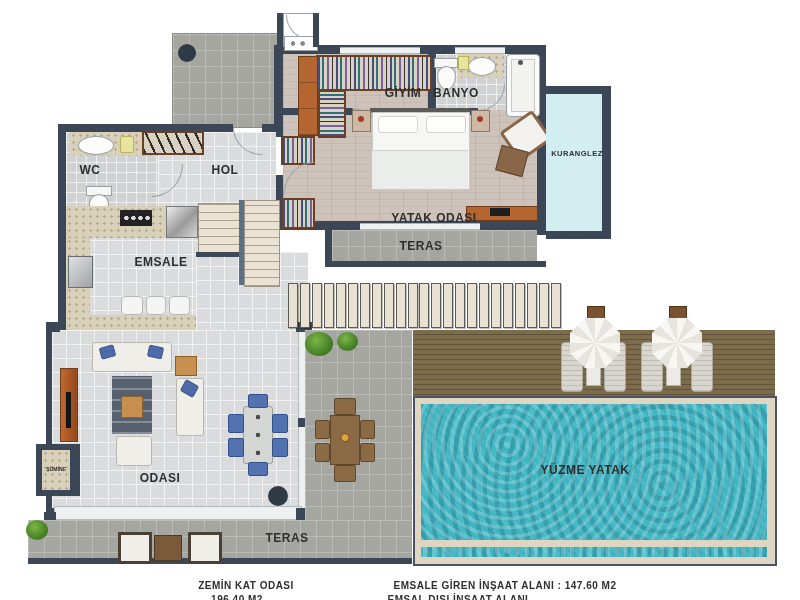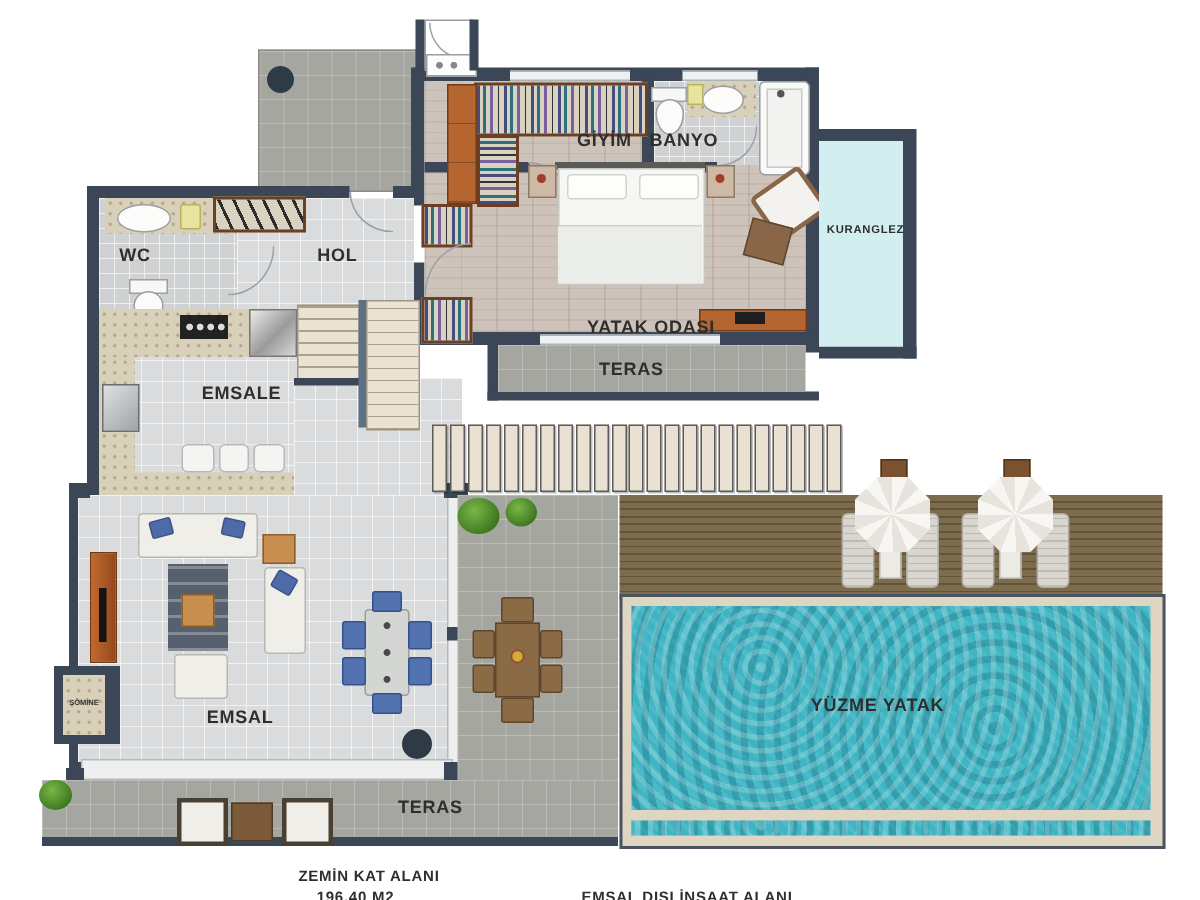--- a/index.html
+++ b/index.html
@@ -273,27 +273,28 @@
   <div class="abs" style="left:669px;top:306px;width:16px;height:11px;background:#7a5230;border:1px solid #4e3418;"></div>
   <div class="abs oct" style="left:652px;top:318px;width:50px;height:50px;"></div>
 
   <div class="abs" style="left:413px;top:396px;width:360px;height:166px;background:#ded5c2;border:2px solid #4a5561;"></div>
   <div class="abs water" style="left:421px;top:404px;width:346px;height:136px;"></div>
   <div class="abs water" style="left:421px;top:547px;width:346px;height:10px;"></div>
 
   <div class="lbl" style="left:90px;top:170px;">WC</div>
   <div class="lbl" style="left:225px;top:170px;">HOL</div>
   <div class="lbl" style="left:161px;top:262px;">EMSALE</div>
-  <div class="lbl" style="left:160px;top:478px;">EMSAL</div>
+  <div class="lbl" style="left:160px;top:478px;">ODASI</div>
   <div class="lbl" style="left:403px;top:93px;">GİYİM</div>
   <div class="lbl" style="left:456px;top:93px;">BANYO</div>
   <div class="lbl" style="left:434px;top:218px;">YATAK ODASI</div>
   <div class="lbl" style="left:421px;top:246px;">TERAS</div>
   <div class="lbl" style="left:577px;top:153px;font-size:7.5px;">KURANGLEZ</div>
   <div class="lbl" style="left:56px;top:469px;font-size:5px;letter-spacing:0;">ŞÖMİNE</div>
   <div class="lbl" style="left:287px;top:538px;">TERAS</div>
   <div class="lbl" style="left:585px;top:470px;">YÜZME YATAK</div>
 
-  <div class="lbl" style="left:246px;top:585px;font-size:10px;">ZEMİN KAT ALANI</div>
+  <div class="lbl" style="left:246px;top:585px;font-size:10px;">ZEMİN KAT ODASI</div>
   <div class="lbl" style="left:237px;top:599px;font-size:10px;">196.40 M2</div>
+  <div class="lbl" style="left:505px;top:585px;font-size:10px;">EMSALE GİREN İNŞAAT ALANI : 147.60 M2</div>
   <div class="lbl" style="left:458px;top:599px;font-size:10px;">EMSAL DIŞI İNŞAAT ALANI</div>
 
 </div>
 
 </body></html>

